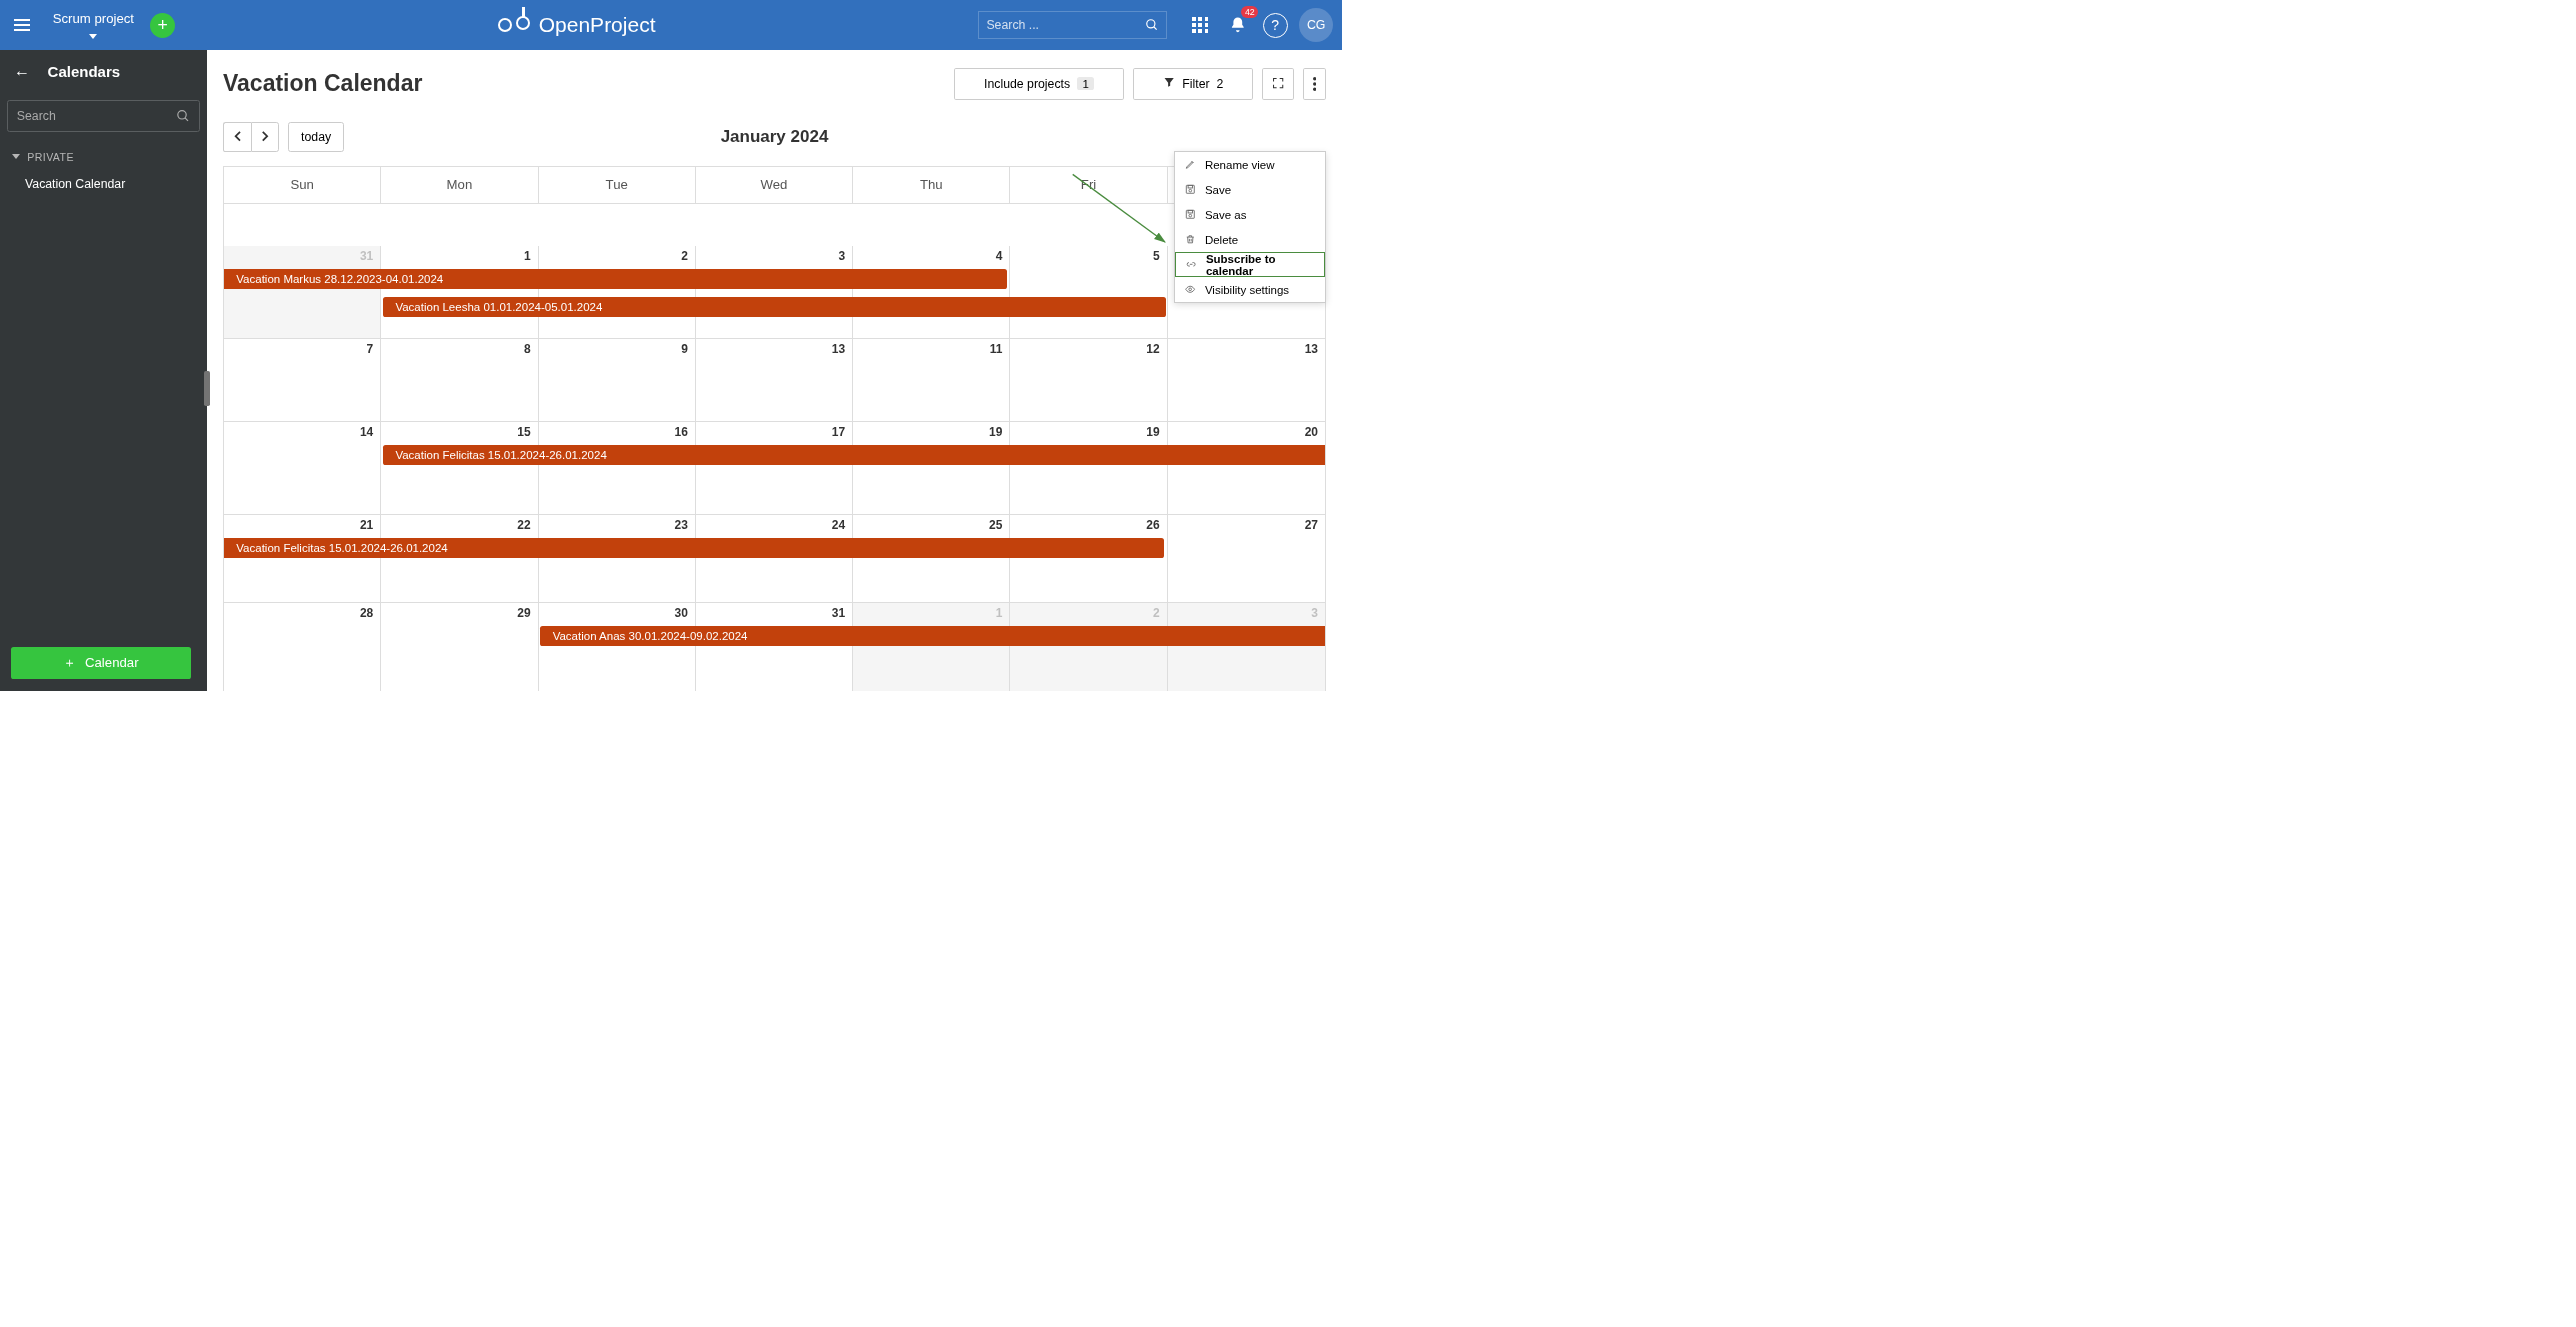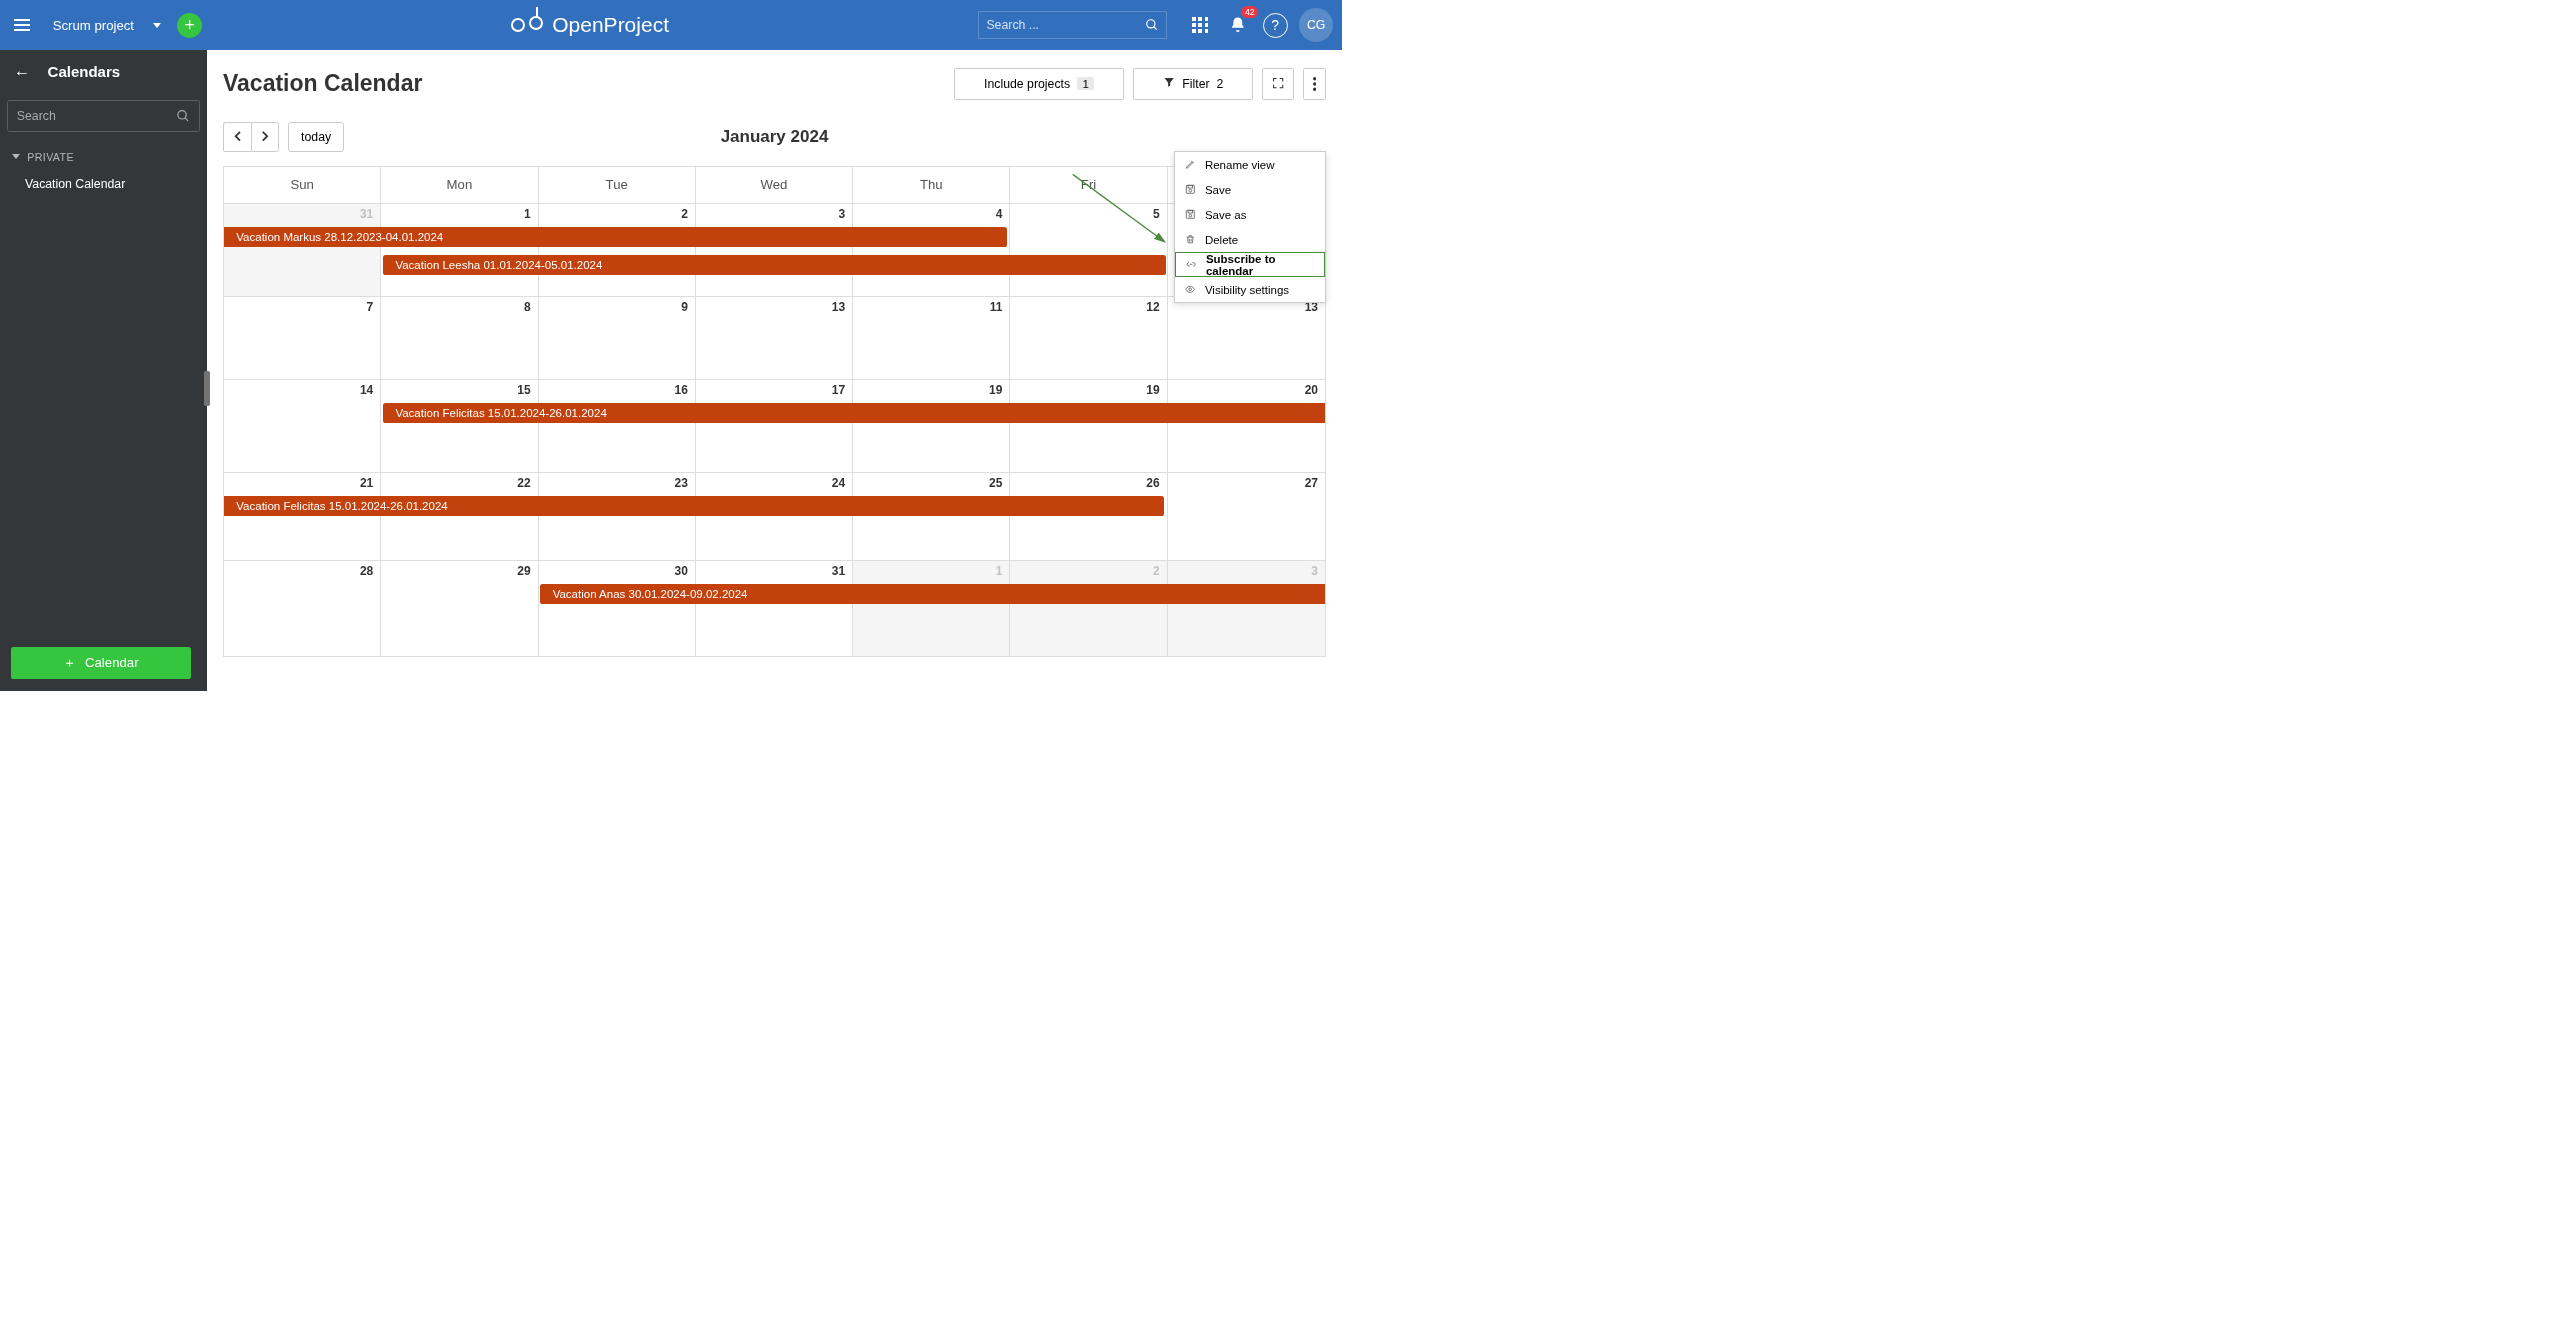--- a/index.html
+++ b/index.html
@@ -2,21 +2,21 @@
 <html style="font-size:14px"><head>
 <meta charset="utf-8">
 <style>
 * { margin: 0; padding: 0; box-sizing: border-box; font-family: -apple-system, BlinkMacSystemFont, "Segoe UI", sans-serif; }
 body { width: 1342px; height: 691px; overflow: hidden; background: #fff; }
 
 
 .topbar { height: 50px; background: #3270bd; display: flex; align-items: center; padding: 0 8.8px; color: #fff; }
 .hamburger { width: 21px; height: 21px; display:flex; flex-direction:column; justify-content:center; gap:3.5px; cursor:pointer; margin: 0 17.6px 0 5.3px; }
 .hamburger span { height: 1.8px; background: #fff; width: 16px; }
-.project-sel { cursor:pointer; font-size: 13.2px; display:flex; align-items:center; gap:19px; margin-right: 16px; }
+.project-sel { cursor:pointer; font-size: 13.2px; display:flex; align-items:center; gap:8px; margin-right: 16px; flex-direction: column; }
 .caret-down { width:0; height:0; border-left:4.4px solid transparent; border-right:4.4px solid transparent; border-top:5.3px solid #fff; }
 .plus-btn { width: 25px; height: 25px; border-radius: 50%; background: #36c53f; display:flex; align-items:center; justify-content:center; font-size:17.6px; color:#fff; cursor:pointer; }
 .logo-wrap { flex:1; display:flex; justify-content:center; }
 .logo { display:flex; align-items:center; gap:8.8px; font-size:21px; font-weight:400; }
 .logo-icon { width:32px; height:32px; position:relative; }
 .logo-icon .ring { position:absolute; border:2.6px solid #fff; border-radius:50%; width:14px; height:14px; }
 .logo-icon .r1 { left:0; top:8.8px; }
 .logo-icon .r2 { right:0; top:7px; }
 .logo-icon .bar { position:absolute; width:2.6px; height:10.6px; background:#fff; right:5.3px; top:-1.8px; }
 .search-box { width:189px; height:28px; border:0.9px solid #5c8ecb; background:transparent; display:flex; align-items:center; padding:0 7px; margin-right:12.3px; }
@@ -59,21 +59,21 @@
 
 
 .cal-toolbar { display:flex; align-items:center; margin-top:22px; position:relative; }
 .nav-btn { width:28px; height:30px; border:0.9px solid #ccc; background:#fff; cursor:pointer; display:flex; align-items:center; justify-content:center; font-size:14px; }
 .nav-btn.left { border-right:none; border-radius:2.6px 0 0 2.6px; }
 .nav-btn.right { border-radius:0 2.6px 2.6px 0; }
 .today-btn { height:30px; border:0.9px solid #ccc; background:#fff; padding:0 12.3px; margin-left:8.8px; font-size:12.3px; cursor:pointer; border-radius:2.6px; }
 .cal-title { position:absolute; left:50%; transform:translateX(-50%); font-size:17px; font-weight:600; color:#333; }
 
 
-.calendar { margin-top:14px; border:0.9px solid #ddd; display:flex; flex-direction:column; }
+.calendar { margin-top:14px; border:0.9px solid #ddd; display:flex; flex-direction:column;gap:42px; }
 .cal-head { display:grid; grid-template-columns: repeat(7, 1fr); }
 .cal-head div { border-right:0.9px solid #ddd; border-bottom:0.9px solid #ddd; height:37px; display:flex; align-items:center; justify-content:center; font-size:13.2px; color:#555; background:#fff; }
 .cal-head div:last-child { border-right:none; }
 .cal-body { display:flex; flex-direction:column; }
 .week { position:relative; height:93px; border-bottom:0.9px solid #ddd; }
 .week:last-child { border-bottom:none; }
 .week .days { display:grid; grid-template-columns: repeat(7, 1fr); height:100%; }
 .day { border-right:0.9px solid #ddd; position:relative; }
 .day:last-child { border-right:none; }
 .day-num { position:absolute; top:3.5px; right:7px; font-size:12px; color:#333;font-weight:bold; }

